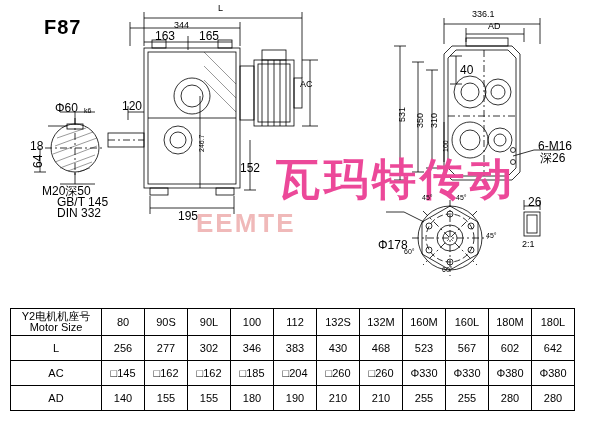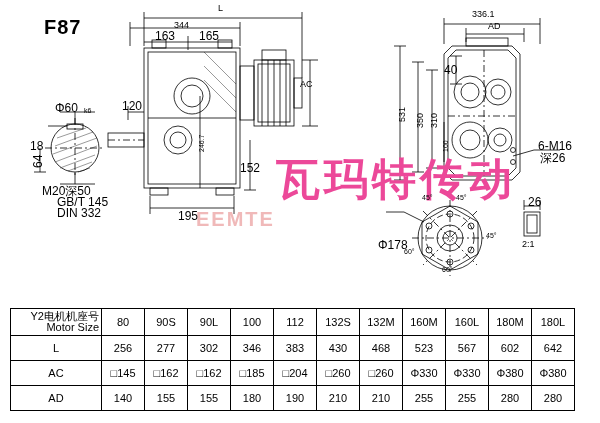--- a/index.html
+++ b/index.html
@@ -11,31 +11,31 @@
   }
   .stage{position:absolute;left:0;top:0;width:600px;height:423px;}
   svg{position:absolute;left:0;top:0;}
   .lbl{position:absolute;font-size:9px;line-height:1;white-space:nowrap;}
   .lbl.sm{font-size:12px;}
   .lbl.xs{font-size:7px;}
   .title{position:absolute;font-size:20px;font-weight:bold;letter-spacing:1px;}
   .rot90{transform:rotate(-90deg);transform-origin:left top;}
   .wm{position:absolute;font-size:44px;font-weight:bold;color:#ec4899;
       letter-spacing:4px;white-space:nowrap;}
-  .wm2{position:absolute;font-size:20px;font-weight:bold;color:#f0b9b9;
+  .wm2{position:absolute;font-size:26px;font-weight:bold;color:#f0b9b9;
       letter-spacing:2px;white-space:nowrap;}
   table.spec{
     position:absolute;left:10px;top:308px;border-collapse:collapse;
     font-size:11px;
   }
   table.spec td,table.spec th{
     border:1px solid #000;text-align:center;padding:0;height:24px;
     font-weight:normal;
   }
-  table.spec td.hdr{width:86px;font-size:11px;line-height:11px;padding:1px 2px;text-align:right;}
+  table.spec td.hdr{width:86px;font-size:11px;line-height:11px;padding:1px 2px;}
   table.spec td.rl{width:86px;}
   table.spec td.v{width:42px;}
 </style>
 </head>
 <body>
 
 <div class="stage">
 
   <svg width="600" height="423">
     <g stroke="#000" fill="none" stroke-width="0.8">
@@ -223,21 +223,21 @@
   <div class="lbl sm" style="left:30px;top:118px;margin-top:22px;">18</div>
   <div class="lbl sm rot90" style="left:32px;top:168px;">64</div>
   <div class="lbl sm" style="left:55px;top:102px;">Φ60</div>
   <div class="lbl xs" style="left:84px;top:107px;">k6</div>
   <div class="lbl sm" style="left:42px;top:185px;">M20深50</div>
   <div class="lbl sm" style="left:57px;top:196px;">GB/T 145</div>
   <div class="lbl sm" style="left:57px;top:207px;">DIN 332</div>
 
   <div class="lbl" style="left:472px;top:10px;">336.1</div>
   <div class="lbl" style="left:488px;top:22px;">AD</div>
-  <div class="lbl sm" style="left:444px;top:64px;">40</div>
+  <div class="lbl sm" style="left:460px;top:64px;">40</div>
   <div class="lbl rot90" style="left:398px;top:122px;">531</div>
   <div class="lbl rot90" style="left:416px;top:128px;">350</div>
   <div class="lbl rot90" style="left:430px;top:128px;">310</div>
   <div class="lbl xs rot90" style="left:442px;top:152px;">100</div>
   <div class="lbl sm" style="left:528px;top:196px;">26</div>
   <div class="lbl" style="left:522px;top:240px;text-align:right;">2:1</div>
   <div class="lbl sm" style="left:538px;top:140px;">6-M16</div>
   <div class="lbl sm" style="left:540px;top:152px;">深26</div>
 
   <div class="lbl sm" style="left:378px;top:204px;margin-top:35px;">Φ178</div>

